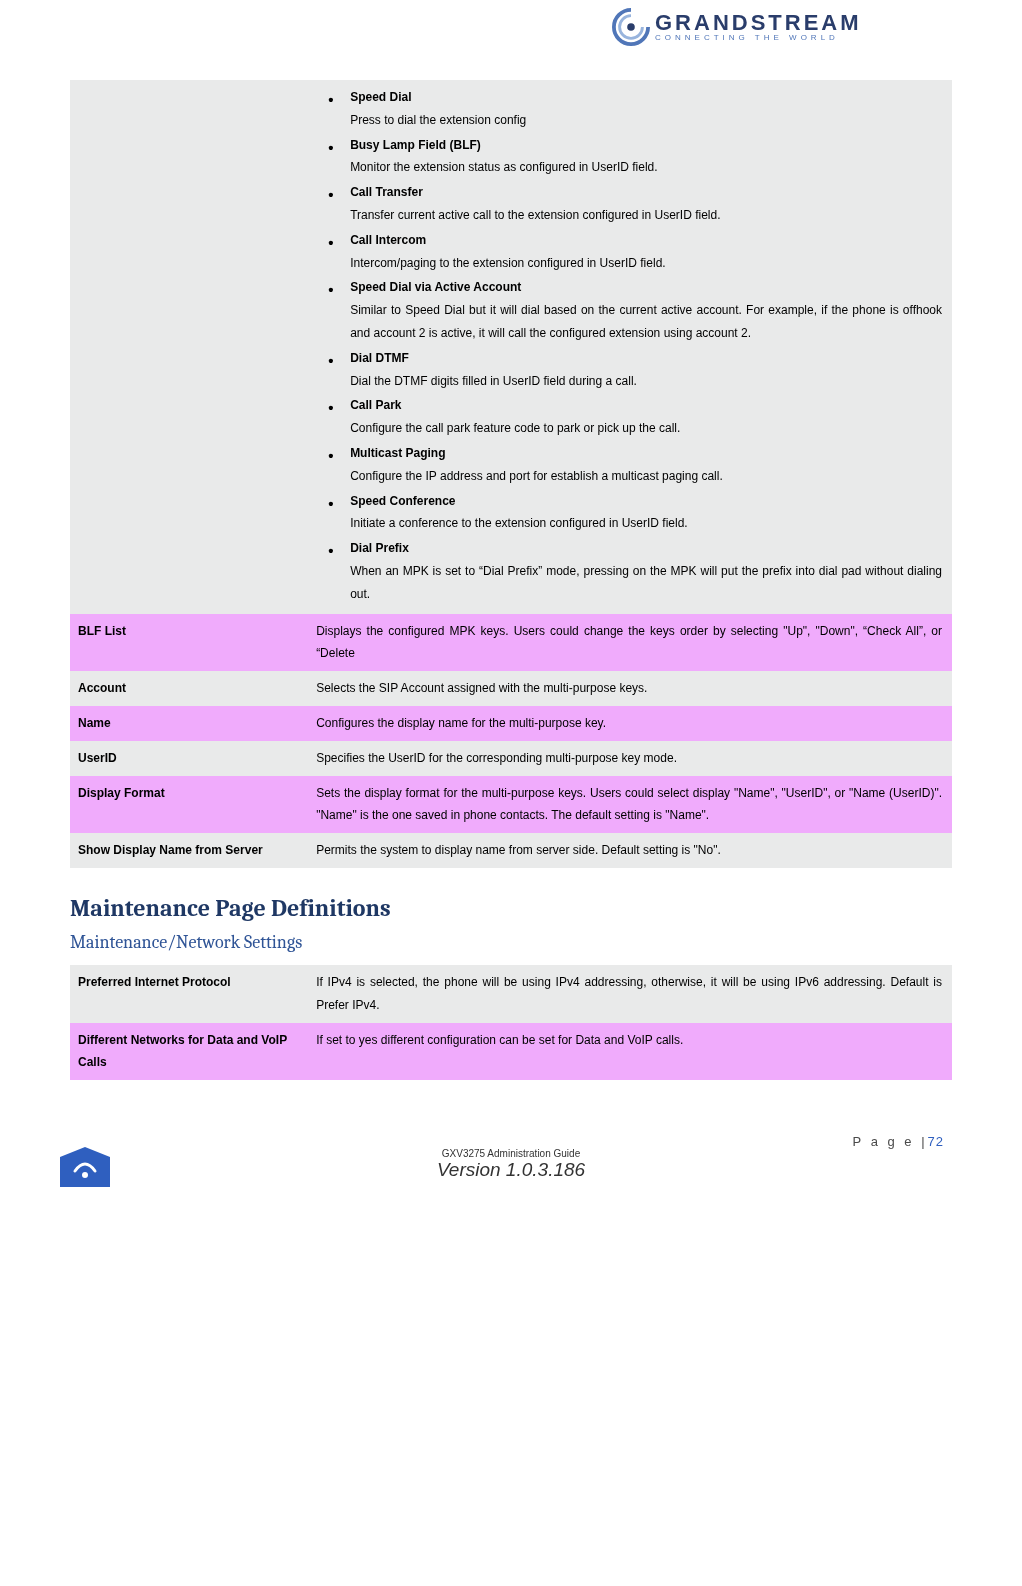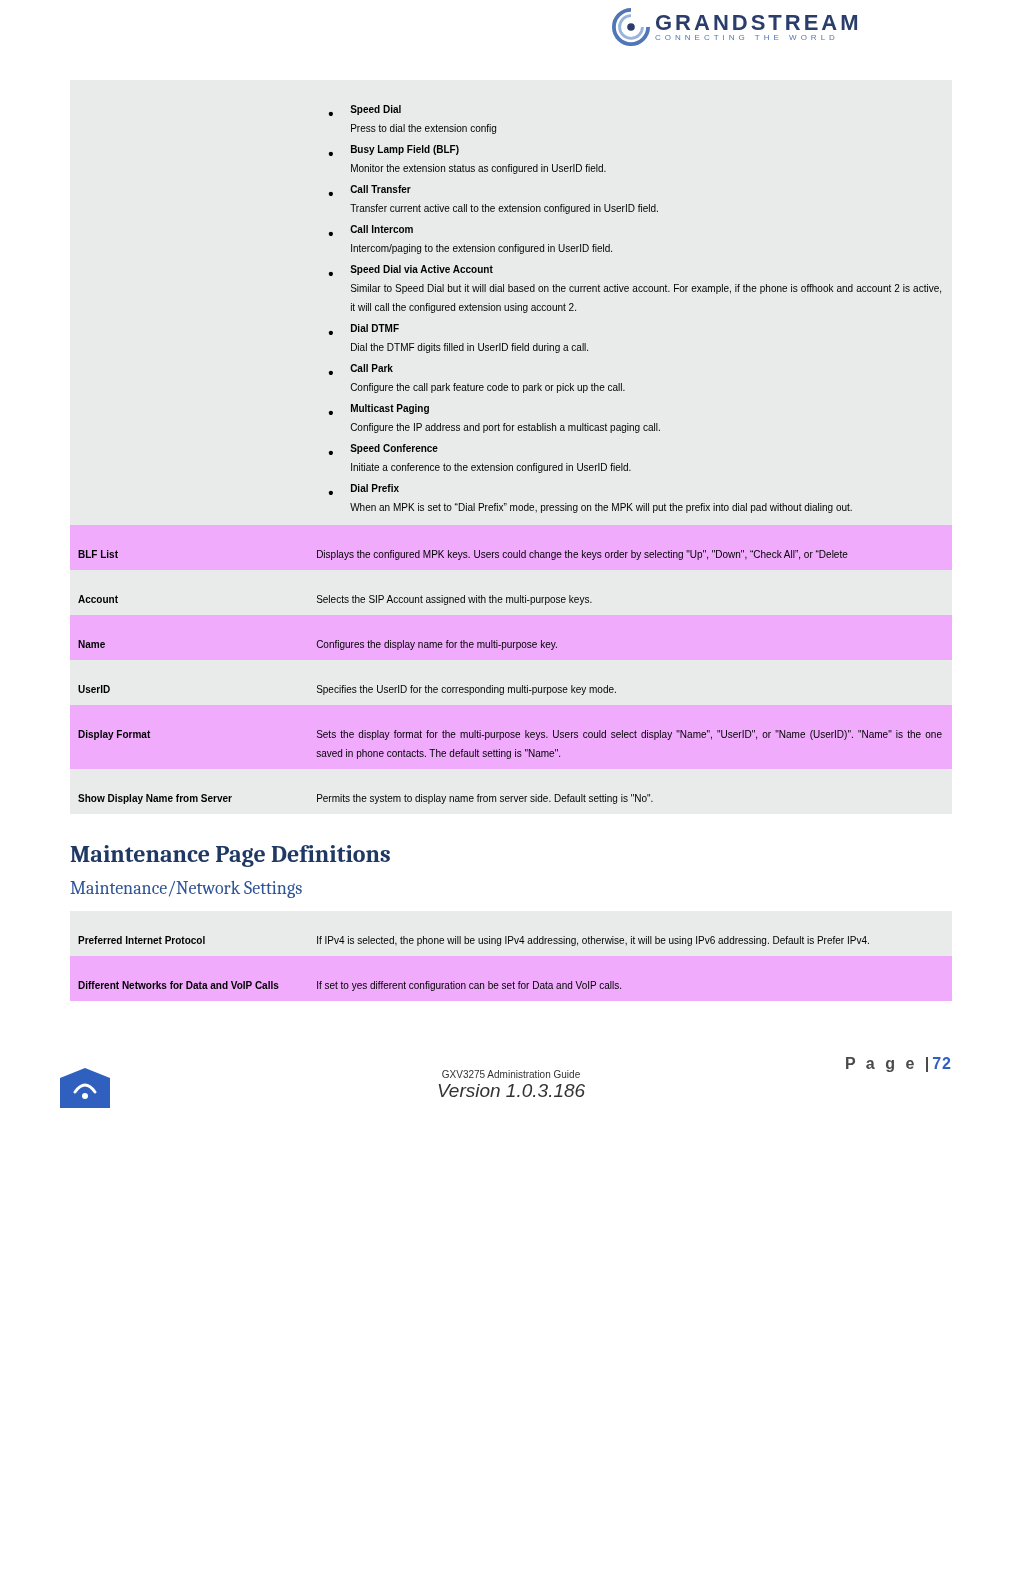--- a/index.html
+++ b/index.html
@@ -36,22 +36,22 @@
       color: #5076b8;
     }
     .content { padding-top: 80px; }
     table.feature-table {
       width: 100%;
       border-collapse: collapse;
       table-layout: fixed;
     }
     table.feature-table td {
       vertical-align: top;
-      padding: 20px 10px 6px 8px;
-      font-size: 10px;
+      padding: 6px 10px 6px 8px;
+      font-size: 12px;
       line-height: 1.9;
     }
     table.feature-table col.c-label { width: 27%; }
     table.feature-table col.c-desc  { width: 73%; }
     .row-grey { background: #e9eaea; }
     .row-white { background: #f0abfc; margin-top: 34px; }
     .label-cell { font-weight: 700; color: #000; }
     ul.kmode { list-style: none; padding-left: 6px; }
     ul.kmode > li { position: relative; padding-left: 28px; margin-bottom: 2px; }
     ul.kmode > li::before {
@@ -78,25 +78,24 @@
       margin: 10px 0 12px 0;
     }
     .footer {
       margin-top: 60px;
       text-align: center;
       position: relative;
       padding-top: 8px;
     }
     .footer .pg {
       position: absolute;
-      right: 0; top: -6px;
-      font-size: 16px;
+      right: 8px; top: -6px;
+      font-size: 13px;
       letter-spacing: 3px;
       color: #4a4a4a;
-      font-weight: bold;
     }
     .footer .pg .num { color: #2f5fbf; letter-spacing: 1px; }
     .footer .line1 { font-size: 10px; color: #333; }
     .footer .line2 { font-size: 19px; font-style: italic; color: #333; }
     .footer-mark {
       position: absolute;
       left: -10px; bottom: -6px;
       width: 50px; height: 40px;
     }
   </style>

